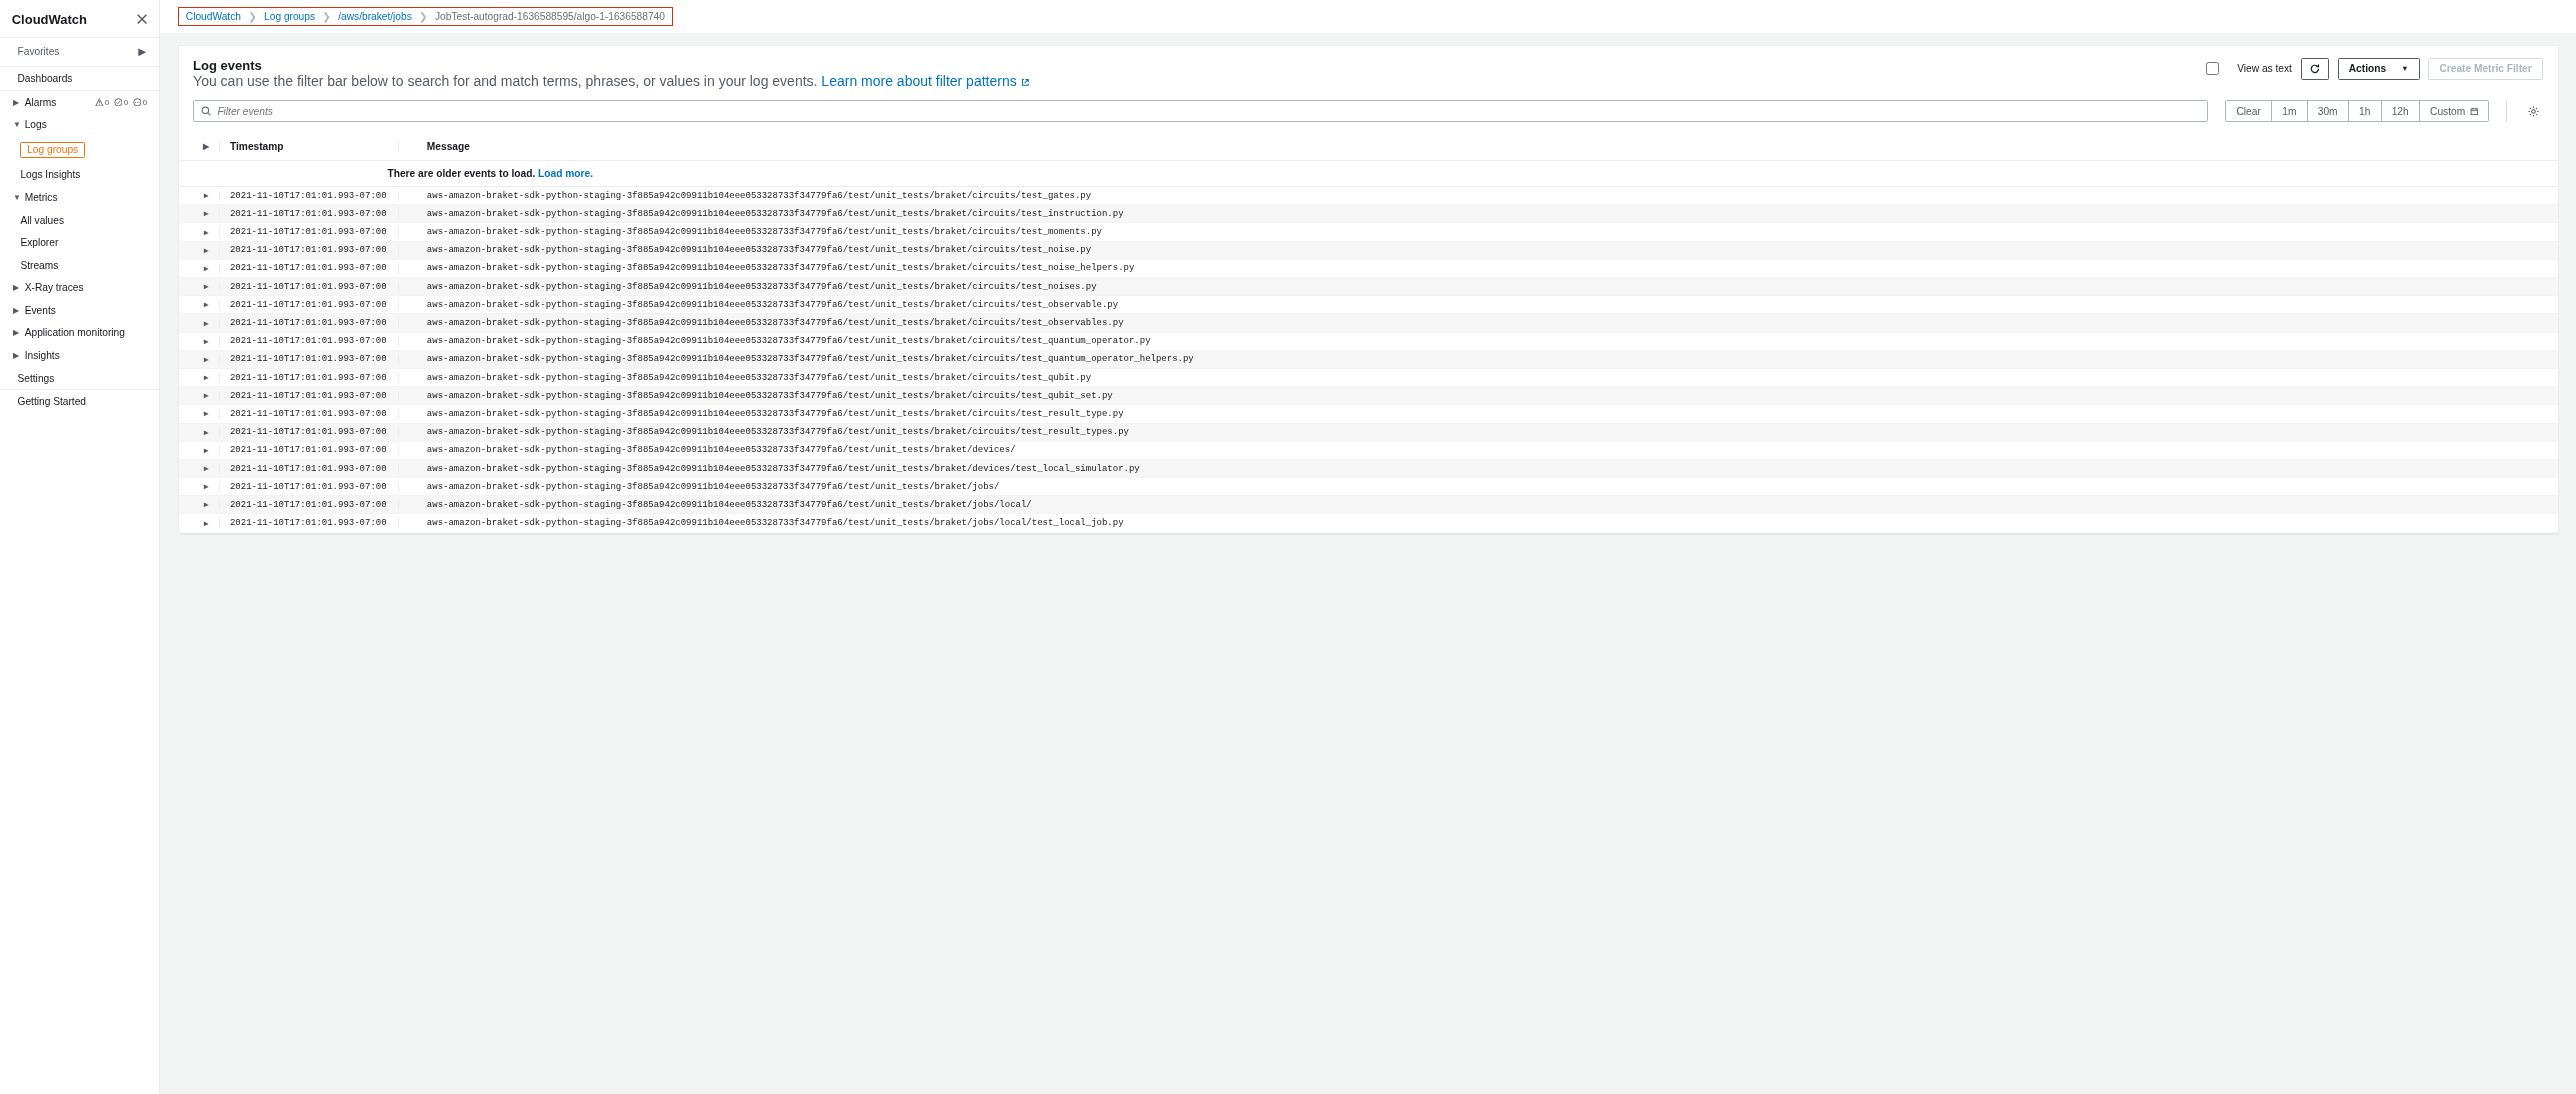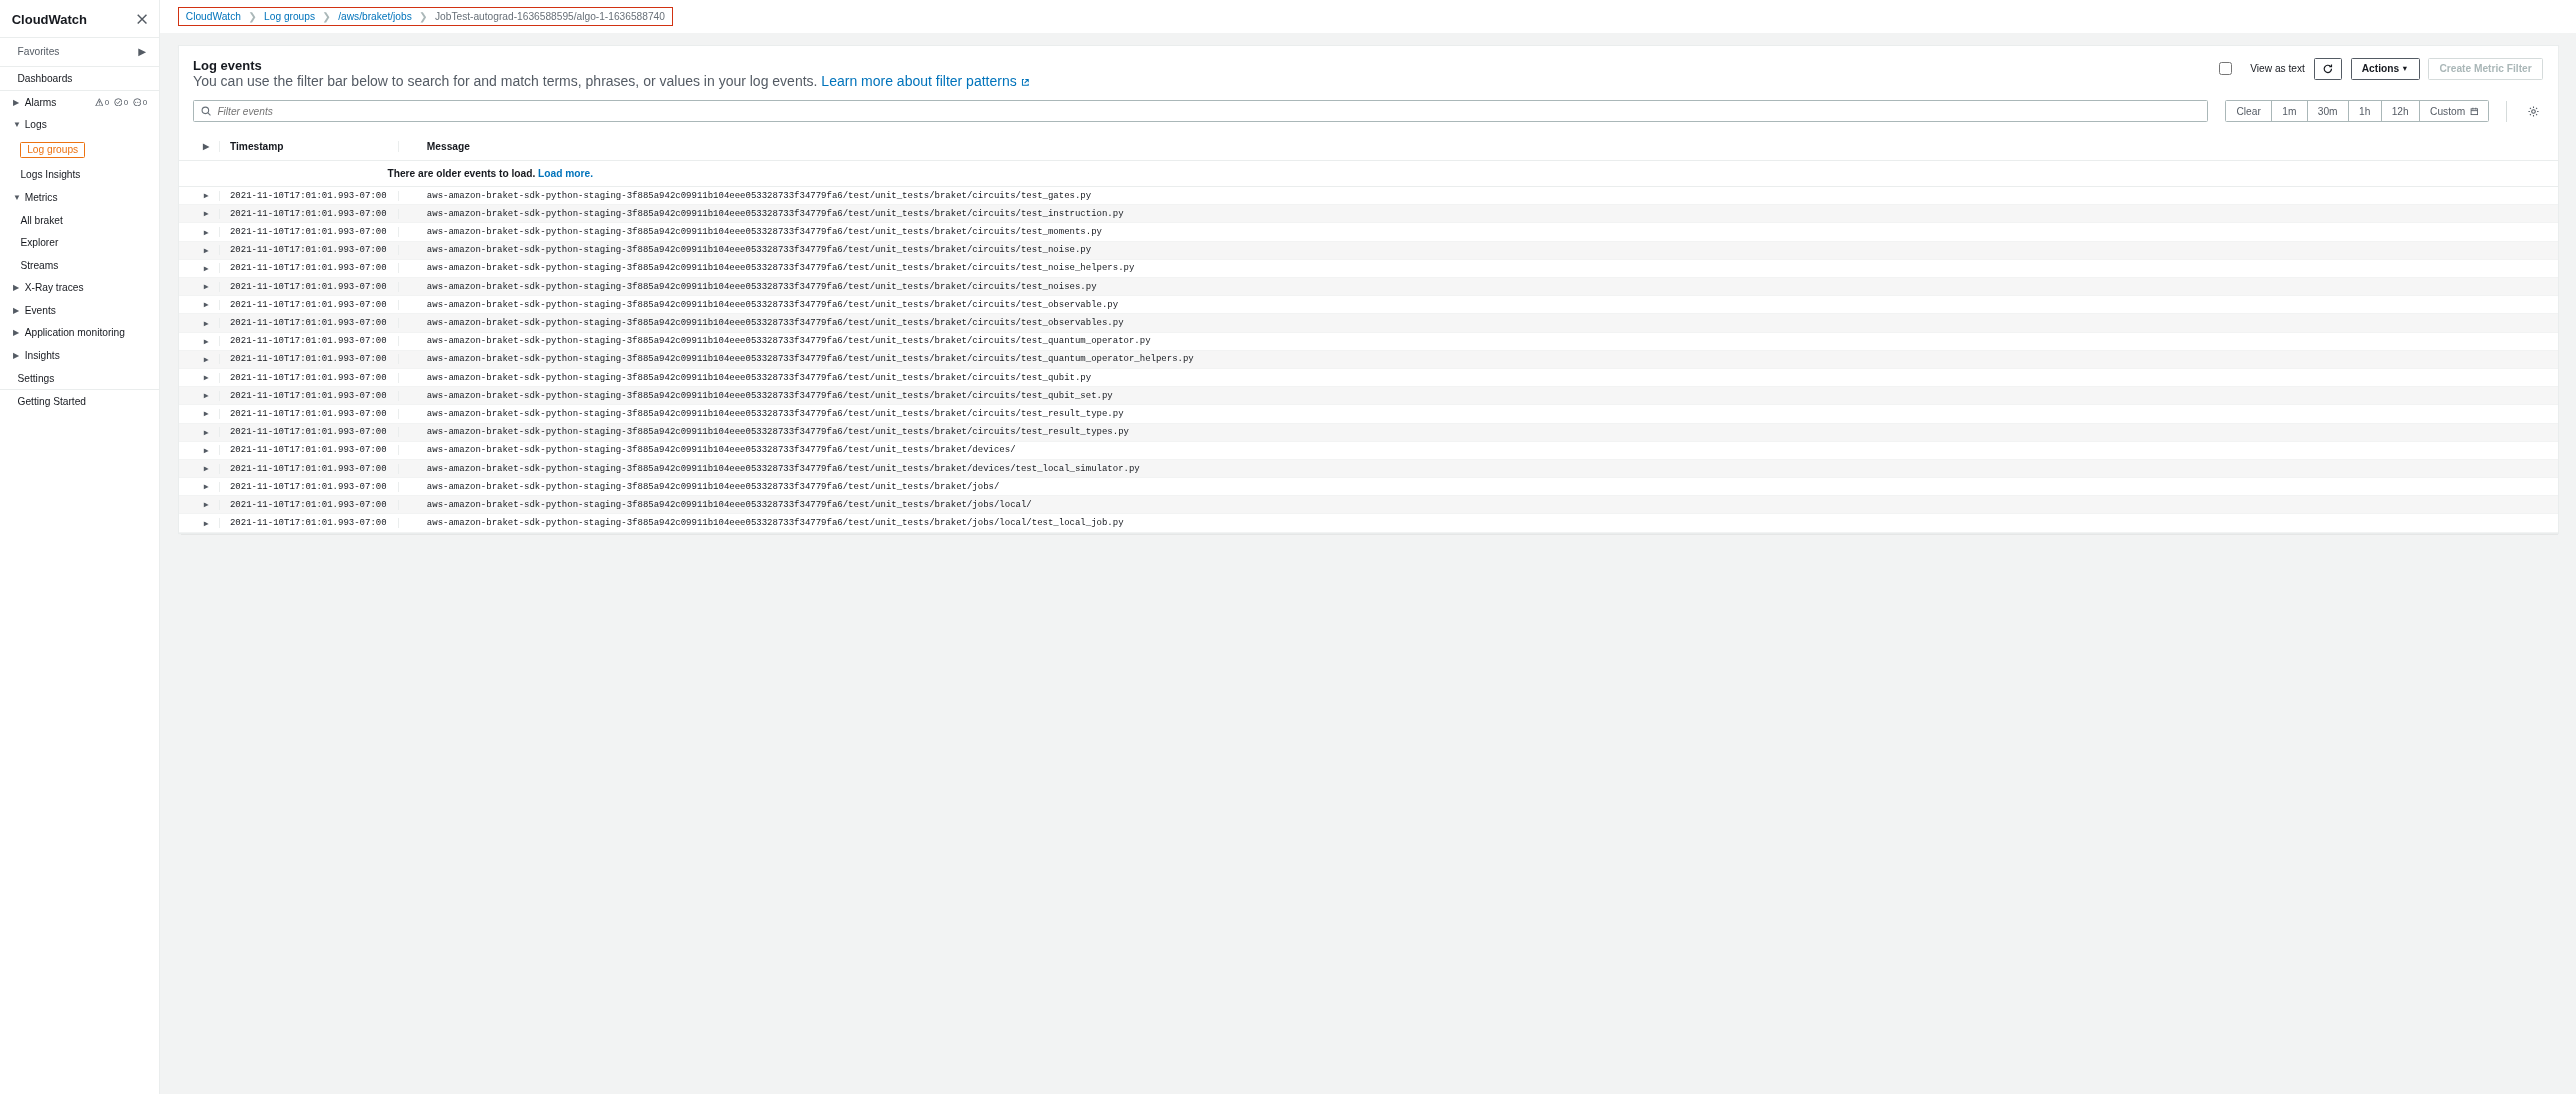--- a/index.html
+++ b/index.html
@@ -27,21 +27,21 @@
 .bc-sep { color: #aab7b8; }
 .content { padding: 11.7px 17.5px; display: flex; flex-direction: column; gap: 0; flex: 1; overflow-y: auto; }
 .panel { background: #fff; border: 0.7px solid #eaeded; box-shadow: 0 0.7px 0.7px rgba(0,0,0,0.05); }
 .panel-header { display: flex; justify-content: space-between; align-items: flex-start; padding: 11.7px 14.6px 7.3px 14.6px; }
 .panel-title { font-size: 13px; font-weight: 700; margin-bottom: 0; }
 .panel-desc { font-size: 14px; color: #545b64; }
 .panel-desc a { color: #0073bb; text-decoration: none; }
 .ext-icon { display:inline-block; width:8.7px; height:8.7px; vertical-align: middle; }
 .header-actions { display: flex; align-items: center; gap: 8.7px; }
 .checkbox-row { display: flex; align-items: center; gap: 18px; color: #16191f; font-size: 10.2px; }
-.btn { border: 0.7px solid #545b64; background: #fff; padding: 4.4px 10.2px; border-radius: 1.5px; font-size: 10.2px; cursor: pointer; display: inline-flex; align-items: center; gap: 2px; color: #16191f; font-weight: 600; }
+.btn { border: 0.7px solid #545b64; background: #fff; padding: 4.4px 10.2px; border-radius: 1.5px; font-size: 10.2px; cursor: pointer; display: inline-flex; align-items: center; gap: 15px; color: #16191f; font-weight: 600; }
 .btn.icon-only { padding: 4.4px 7.3px; }
 .btn.disabled { color: #aab7b8; border-color: #d5dbdb; cursor: default; }
 .btn .caret-down { font-size: 7.3px; }
 .toolbar { display: flex; align-items: center; padding: 4.4px 14.6px 11.7px 14.6px; gap: 17px; }
 .filter-input { flex: 1; display: flex; align-items: center; border: 0.7px solid #aab7b8; border-radius: 1.5px; padding: 4.4px 7.3px; gap: 5.8px; }
 .filter-input input { border: none; outline: none; flex: 1; font-size: 10.2px; font-style: italic; color: #687078; background: transparent; }
 .btn-group { display: flex; border: 0.7px solid #aab7b8; border-radius: 1.5px; overflow: hidden; }
 .btn-group .seg { padding: 4.4px 10.2px; font-size: 10.2px; cursor: pointer; border-right: 0.7px solid #aab7b8; color: #545b64; background: #fff; display:flex; align-items:center; gap:4.4px; }
 .btn-group .seg:last-child { border-right: none; }
 .gear { font-size: 11.7px; color: #545b64; cursor: pointer; padding: 0 2.9px; }
@@ -120,21 +120,21 @@
       <span class="nav-label">Log groups</span>
     </div>
     <div class="nav-item sub">
       <span class="nav-label">Logs Insights</span>
     </div>
     <div class="nav-item">
       <span class="nav-caret">▼</span>
       <span class="nav-label">Metrics</span>
     </div>
     <div class="nav-item sub">
-      <span class="nav-label">All braket</span>
+      <span class="nav-label">All values</span>
     </div>
     <div class="nav-item sub">
       <span class="nav-label">Explorer</span>
     </div>
     <div class="nav-item sub">
       <span class="nav-label">Streams</span>
     </div>
     <div class="nav-item">
       <span class="nav-caret">▶</span>
       <span class="nav-label">X-Ray traces</span>

